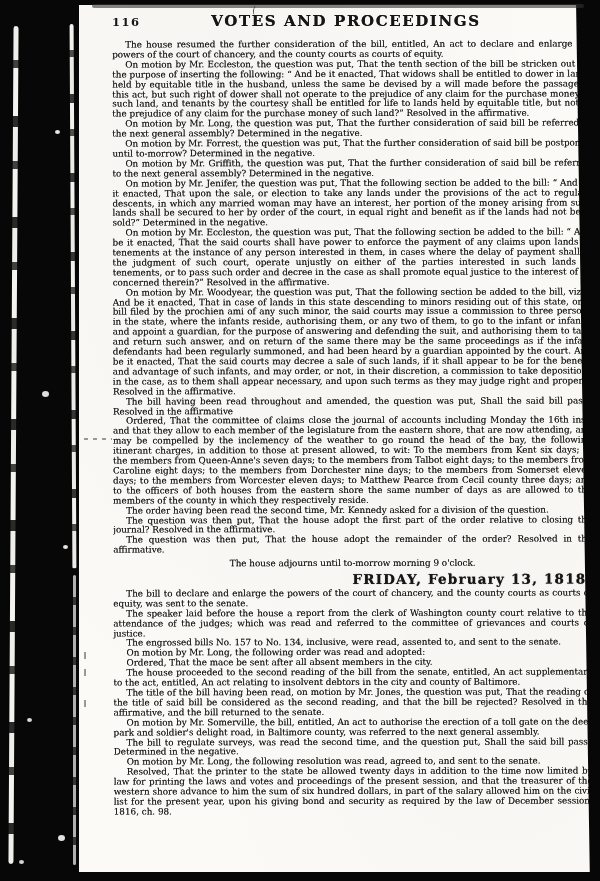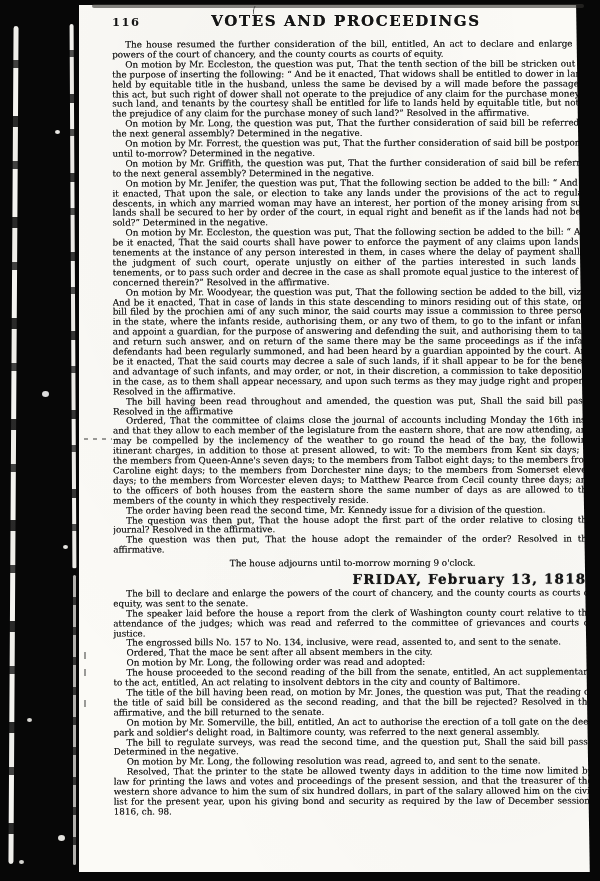--- a/index.html
+++ b/index.html
@@ -122,32 +122,32 @@
         <p class="para">The house resumed the further consideration of the bill, entitled, An act to declare and enlarge the powers of the court of chancery, and the county courts as courts of equity.</p>
         <p class="para">On motion by Mr. Eccleston, the question was put, That the tenth section of the bill be stricken out for the purpose of inserting the following: “ And be it enacted, That widows shall be entitled to dower in lands held by equitable title in the husband, unless the same be devised by a will made before the passage of this act, but such right of dower shall not operate to the prejudice of any claim for the purchase money of such land, and tenants by the courtesy shall be entitled for life to lands held by equitable title, but not to the prejudice of any claim for the purchase money of such land?”  Resolved in the affirmative.</p>
         <p class="para">On motion by Mr. Long, the question was put, That the further consideration of said bill be referred to the next general assembly?  Determined in the negative.</p>
         <p class="para">On motion by Mr. Forrest, the question was put, That the further consideration of said bill be postponed until to-morrow?  Determined in the negative.</p>
         <p class="para">On motion by Mr. Griffith, the question was put, That the further consideration of said bill be referred to the next general assembly?  Determined in the negative.</p>
         <p class="para">On motion by Mr. Jenifer, the question was put, That the following section be added to the bill: “ And be it enacted, That upon the sale, or election to take any lands under the provisions of the act to regulate descents, in which any married woman may have an interest, her portion of the money arising from such lands shall be secured to her by order of the court, in equal right and benefit as if the lands had not been sold?”  Determined in the negative.</p>
         <p class="para">On motion by Mr. Eccleston, the question was put, That the following section be added to the bill: “ And be it enacted, That the said courts shall have power to enforce the payment of any claims upon lands or tenements at the instance of any person interested in them, in cases where the delay of payment shall in the judgment of such court, operate unjustly on either of the parties interested in such lands or tenements, or to pass such order and decree in the case as shall promote equal justice to the interest of all concerned therein?”  Resolved in the affirmative.</p>
         <p class="para">On motion by Mr. Woodyear, the question was put, That the following section be added to the bill, viz: “ And be it enacted, That in case of lands in this state descending to minors residing out of this state, on a bill filed by the prochien ami of any such minor, the said courts may issue a commission to three persons in the state, where the infants reside, authorising them, or any two of them, to go to the infant or infants, and appoint a guardian, for the purpose of answering and defending the suit, and authorising them to take and return such answer, and on return of the same there may be the same proceedings as if the infant defendants had been regularly summoned, and had been heard by a guardian appointed by the court.  And be it enacted, That the said courts may decree a sale of such lands, if it shall appear to be for the benefit and advantage of such infants, and may order, or not, in their discretion, a commission to take depositions in the case, as to them shall appear necessary, and upon such terms as they may judge right and proper?”  Resolved in the affirmative.</p>
         <p class="para">The bill having been read throughout and amended, the question was put, Shall the said bill pass? Resolved in the affirmative</p>
         <p class="para">Ordered, That the committee of claims close the journal of accounts including Monday the 16th inst. and that they allow to each member of the legislature from the eastern shore, that are now attending, and may be compelled by the inclemency of the weather to go round the head of the bay, the following itinerant charges, in addition to those at present allowed, to wit: To the members from Kent six days; to the members from Queen-Anne's seven days; to the members from Talbot eight days; to the members from Caroline eight days; to the members from Dorchester nine days; to the members from Somerset eleven days; to the members from Worcester eleven days; to Matthew Pearce from Cecil county three days; and to the officers of both houses from the eastern shore the same number of days as are allowed to the members of the county in which they respectively reside.</p>
-        <p class="para">The order having been read the second time, Mr. Kennedy issue for a division of the question.</p>
+        <p class="para">The order having been read the second time, Mr. Kennedy asked for a division of the question.</p>
         <p class="para">The question was then put, That the house adopt the first part of the order relative to closing the journal?  Resolved in the affirmative.</p>
         <p class="para">The question was then put, That the house adopt the remainder of the order?  Resolved in the affirmative.</p>
       </div>
     <p class="para center">The house adjourns until to-morrow morning 9 o'clock.</p>
     <h2 class="session-heading">FRIDAY, February 13, 1818.</h2>
     <div>
         <p class="para">The bill to declare and enlarge the powers of the court of chancery, and the county courts as courts of equity, was sent to the senate.</p>
         <p class="para">The speaker laid before the house a report from the clerk of Washington county court relative to the attendance of the judges; which was read and referred to the committee of grievances and courts of justice.</p>
         <p class="para">The engrossed bills No. 157 to No. 134, inclusive, were read, assented to, and sent to the senate.</p>
+        <p class="para">On motion by Mr. Long, the following order was read and adopted:</p>
         <p class="para">Ordered, That the mace be sent after all absent members in the city.</p>
-        <p class="para">On motion by Mr. Long, the following order was read and adopted:</p>
         <p class="para">The house proceeded to the second reading of the bill from the senate, entitled, An act supplementary to the act, entitled, An act relating to insolvent debtors in the city and county of Baltimore.</p>
         <p class="para">The title of the bill having been read, on motion by Mr. Jones, the question was put, That the reading of the title of said bill be considered as the second reading, and that the bill be rejected? Resolved in the affirmative, and the bill returned to the senate.</p>
         <p class="para">On motion by Mr. Somerville, the bill, entitled, An act to authorise the erection of a toll gate on the deer park and soldier's delight road, in Baltimore county, was referred to the next general assembly.</p>
         <p class="para">The bill to regulate surveys, was read the second time, and the question put, Shall the said bill pass? Determined in the negative.</p>
         <p class="para">On motion by Mr. Long, the following resolution was read, agreed to, and sent to the senate.</p>
         <p class="para">Resolved, That the printer to the state be allowed twenty days in addition to the time now limited by law for printing the laws and votes and proceedings of the present session, and that the treasurer of the western shore advance to him the sum of six hundred dollars, in part of the salary allowed him on the civil list for the present year, upon his giving bond and security as required by the law of December session, 1816, ch. 98.</p>
       </div>
   </div>
 
   <div class="left-band">

